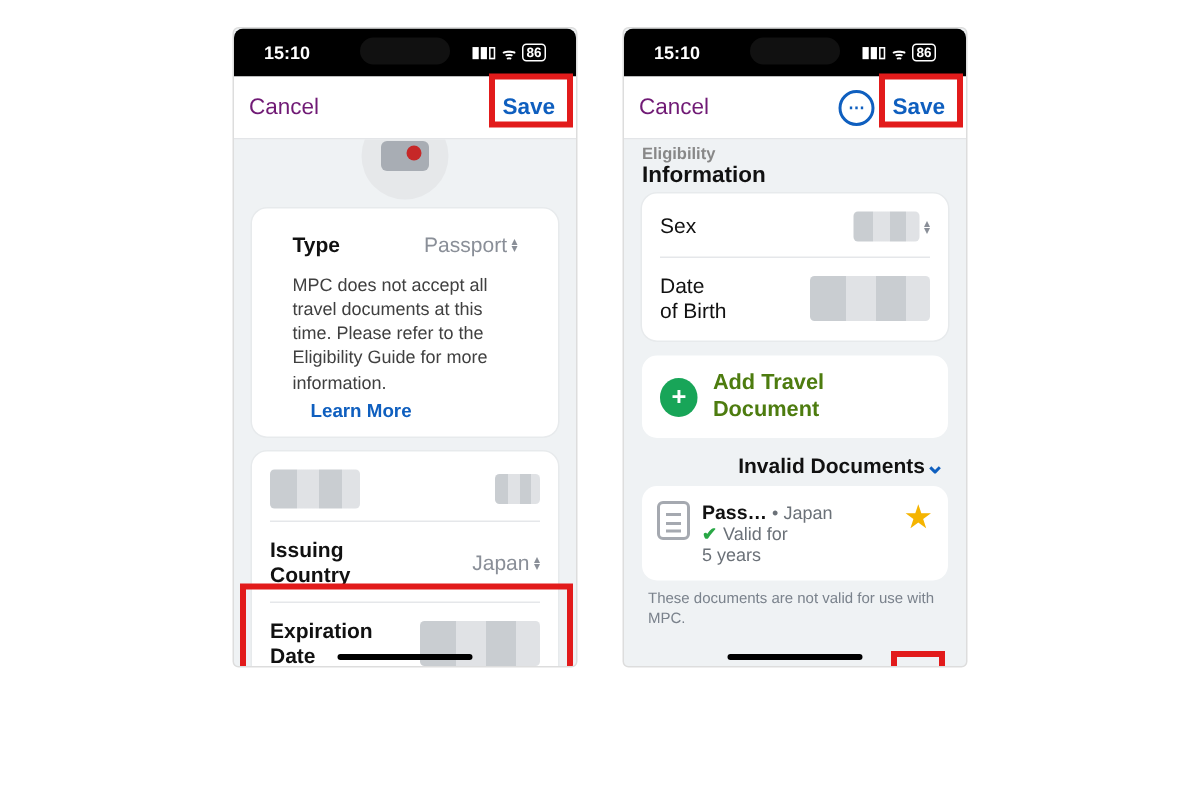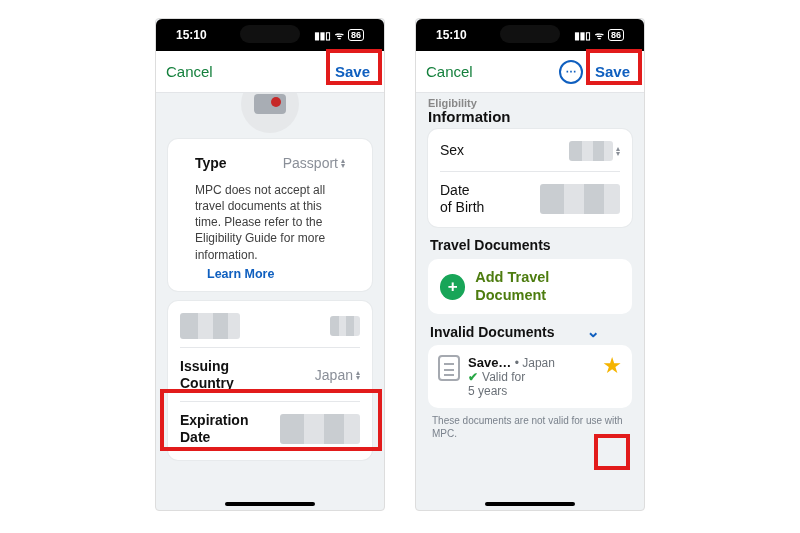--- a/index.html
+++ b/index.html
@@ -8,21 +8,21 @@
     background: #fff;
     width: 800px;
     height: 533px;
     display: flex;
     justify-content: center;
     gap: 30px;
     padding: 18px 0;
   }
   .phone {
     width: 230px;
-    height: 493px;
+    height: 427px;
     border: 1px solid #ddd;
     border-radius: 4px;
     background: #eff2f4;
     display: flex;
     flex-direction: column;
     overflow: hidden;
     position: relative;
   }
   .statusbar {
     height: 32px;
@@ -54,21 +54,21 @@
     height: 42px;
     background: #fff;
     border-bottom: 1px solid #e3e5e8;
     display: flex;
     align-items: center;
     justify-content: space-between;
     padding: 0 10px;
     position: relative;
   }
   .nav-link {
-    color: #15803d;
+    color: #701a75;
     font-size: 15px;
     font-weight: 500;
     text-align: right;
   }
   .nav-save {
     color: #0f5fbf;
     font-size: 15px;
     font-weight: 700;
     padding: 0 4px;
   }
@@ -117,22 +117,22 @@
   .add-doc {
     display:flex; align-items:center; gap:10px;
     background:#fff; border-radius:10px; padding:10px 12px;
   }
   .plus-circle {
     width:26px; height:26px; border-radius:50%; background:#18a558; color:#fff;
     display:flex; align-items:center; justify-content:center; font-weight:900; font-size:17px;
   }
   .add-label { color:#4d7c0f; font-weight:600; font-size:14.5px; line-height:1.2;}
   .inv-header {
-    display:flex; justify-content:flex-start; align-items:center;
-    font-weight:800; font-size:14px; color:#111; margin:8px 2px 4px;gap:32px;
+    display:flex; justify-content:flex-end; align-items:center;
+    font-weight:800; font-size:14px; color:#111; margin:8px 2px 4px;
   }
   .chev-down { color:#0f5fbf; font-size:16px; font-weight:900;}
   .doc-card {
     background:#fff; border-radius:10px; padding:10px 10px; display:flex; gap:8px; align-items:flex-start;
   }
   .doc-icon {
     width:22px; height:26px; border:2px solid #a5a9b0; border-radius:4px; position:relative;
   }
   .doc-icon::before, .doc-icon::after {
     content:""; position:absolute; left:4px; right:4px; height:2px; background:#a5a9b0;
@@ -288,36 +288,35 @@
       </div>
       <div class="divider"></div>
       <div class="row">
         <span class="row-label" style="font-weight:500;">
           <span>Date</span><br><span>of Birth</span>
         </span>
         <div class="blur wide"></div>
       </div>
     </div>
 
-    <div class="section-title">Travel Documents</div>
     <div class="add-doc">
       <div class="plus-circle">+</div>
       <div class="add-label">Add Travel Document</div>
     </div>
 
     <div class="inv-header">
       <span>Invalid Documents</span>
       <span class="chev-down">⌄</span>
     </div>
 
     <div class="doc-card">
       <div class="doc-icon"></div>
       <div class="doc-body">
         <div>
-          <span class="doc-title">Save…</span>
+          <span class="doc-title">Pass…</span>
           <span>•</span>
           <span>Japan</span>
         </div>
         <div class="valid-line">
           <span class="check">✔</span>
           <span>Valid for</span>
         </div>
         <div>5 years</div>
       </div>
       <div class="star">★</div>

